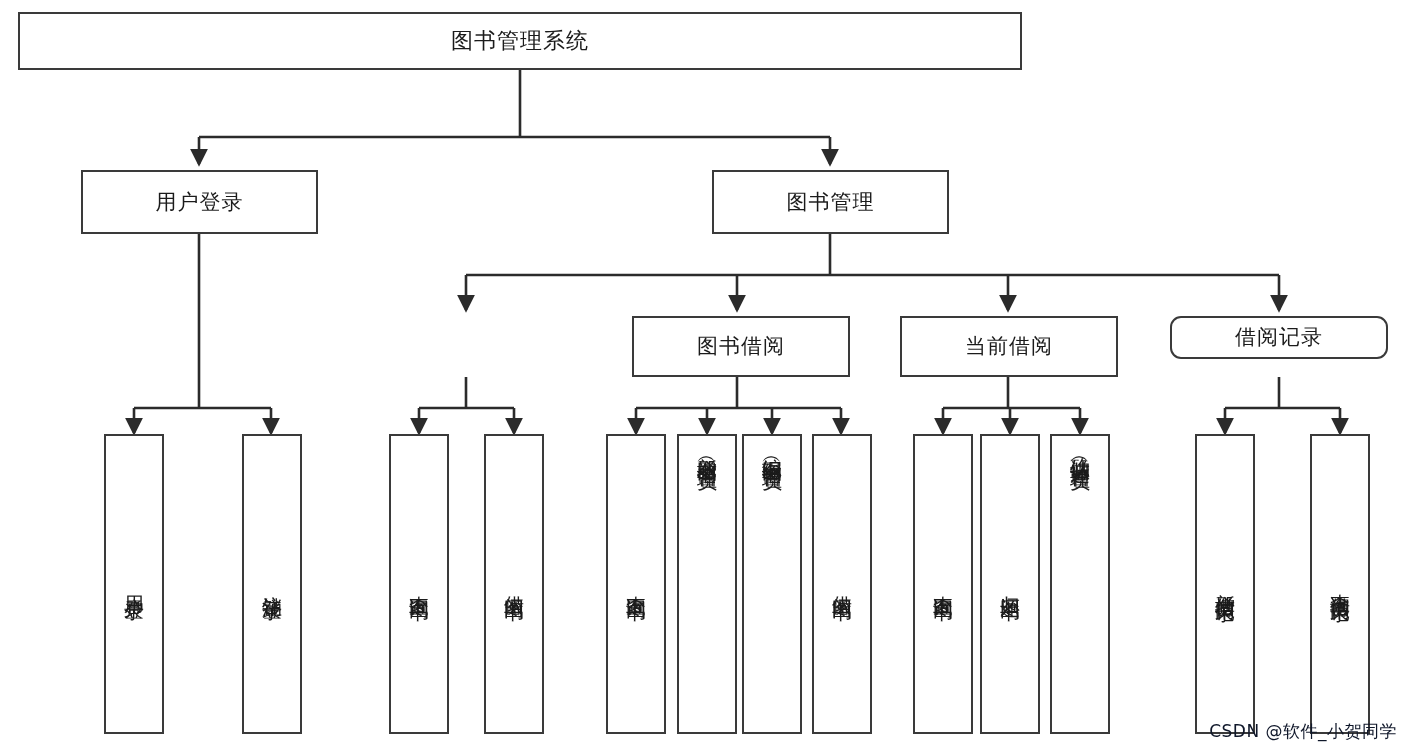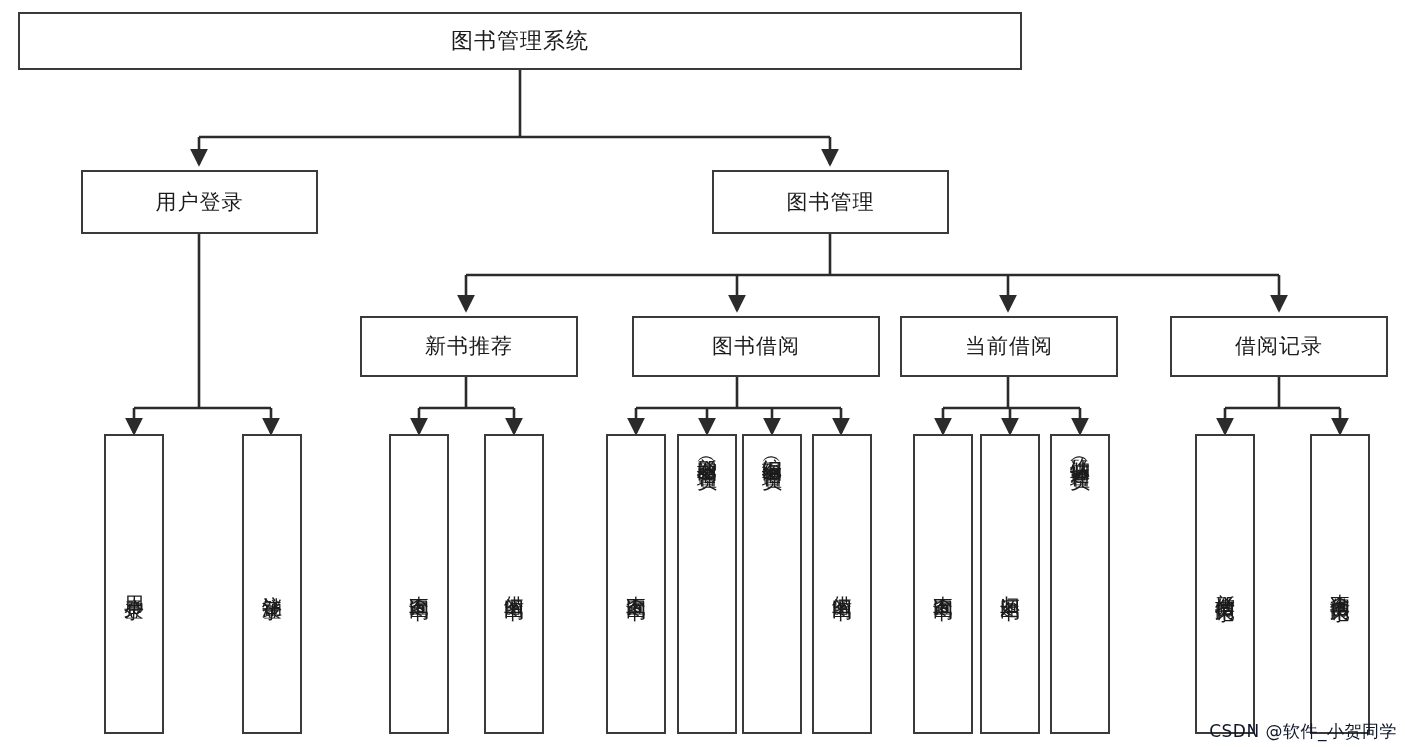--- a/index.html
+++ b/index.html
@@ -135,33 +135,30 @@
   </div>
 
   <div class="node lvl2" style="left:81px; top:170px; width:237px; height:64px;">
     <span class="label">用户登录</span>
   </div>
 
   <div class="node lvl2" style="left:712px; top:170px; width:237px; height:64px;text-align:center;">
     <span class="label">图书管理</span>
   </div>
 
-  <div class="node lvl3" style="left:360px; top:316px; width:218px; height:61px;">
-    <span class="label">新书推荐</span>
-  </div>
-
-  <div class="node lvl3" style="left:632px; top:316px; width:248px; height:61px;">
+
+  <div class="node lvl3" style="left:632px; top:316px; width:218px; height:61px;">
     <span class="label">图书借阅</span>
   </div>
 
   <div class="node lvl3" style="left:900px; top:316px; width:218px; height:61px;align-items:center;">
     <span class="label">当前借阅</span>
   </div>
 
-  <div class="node lvl3" style="left:1170px; top:316px; width:218px; height:61px;">
+  <div class="node lvl3" style="left:1170px; top:316px; width:218px; height:43px;border-radius:11px;">
     <span class="label">借阅记录</span>
   </div>
 
   <div class="node leaf center-v" style="left:104px; top:434px; width:60px; height:300px;">
     <span class="label">用户登录</span>
   </div>
 
   <div class="node leaf center-v" style="left:242px; top:434px; width:60px; height:300px;">
     <span class="label">注销登录</span>
   </div>

